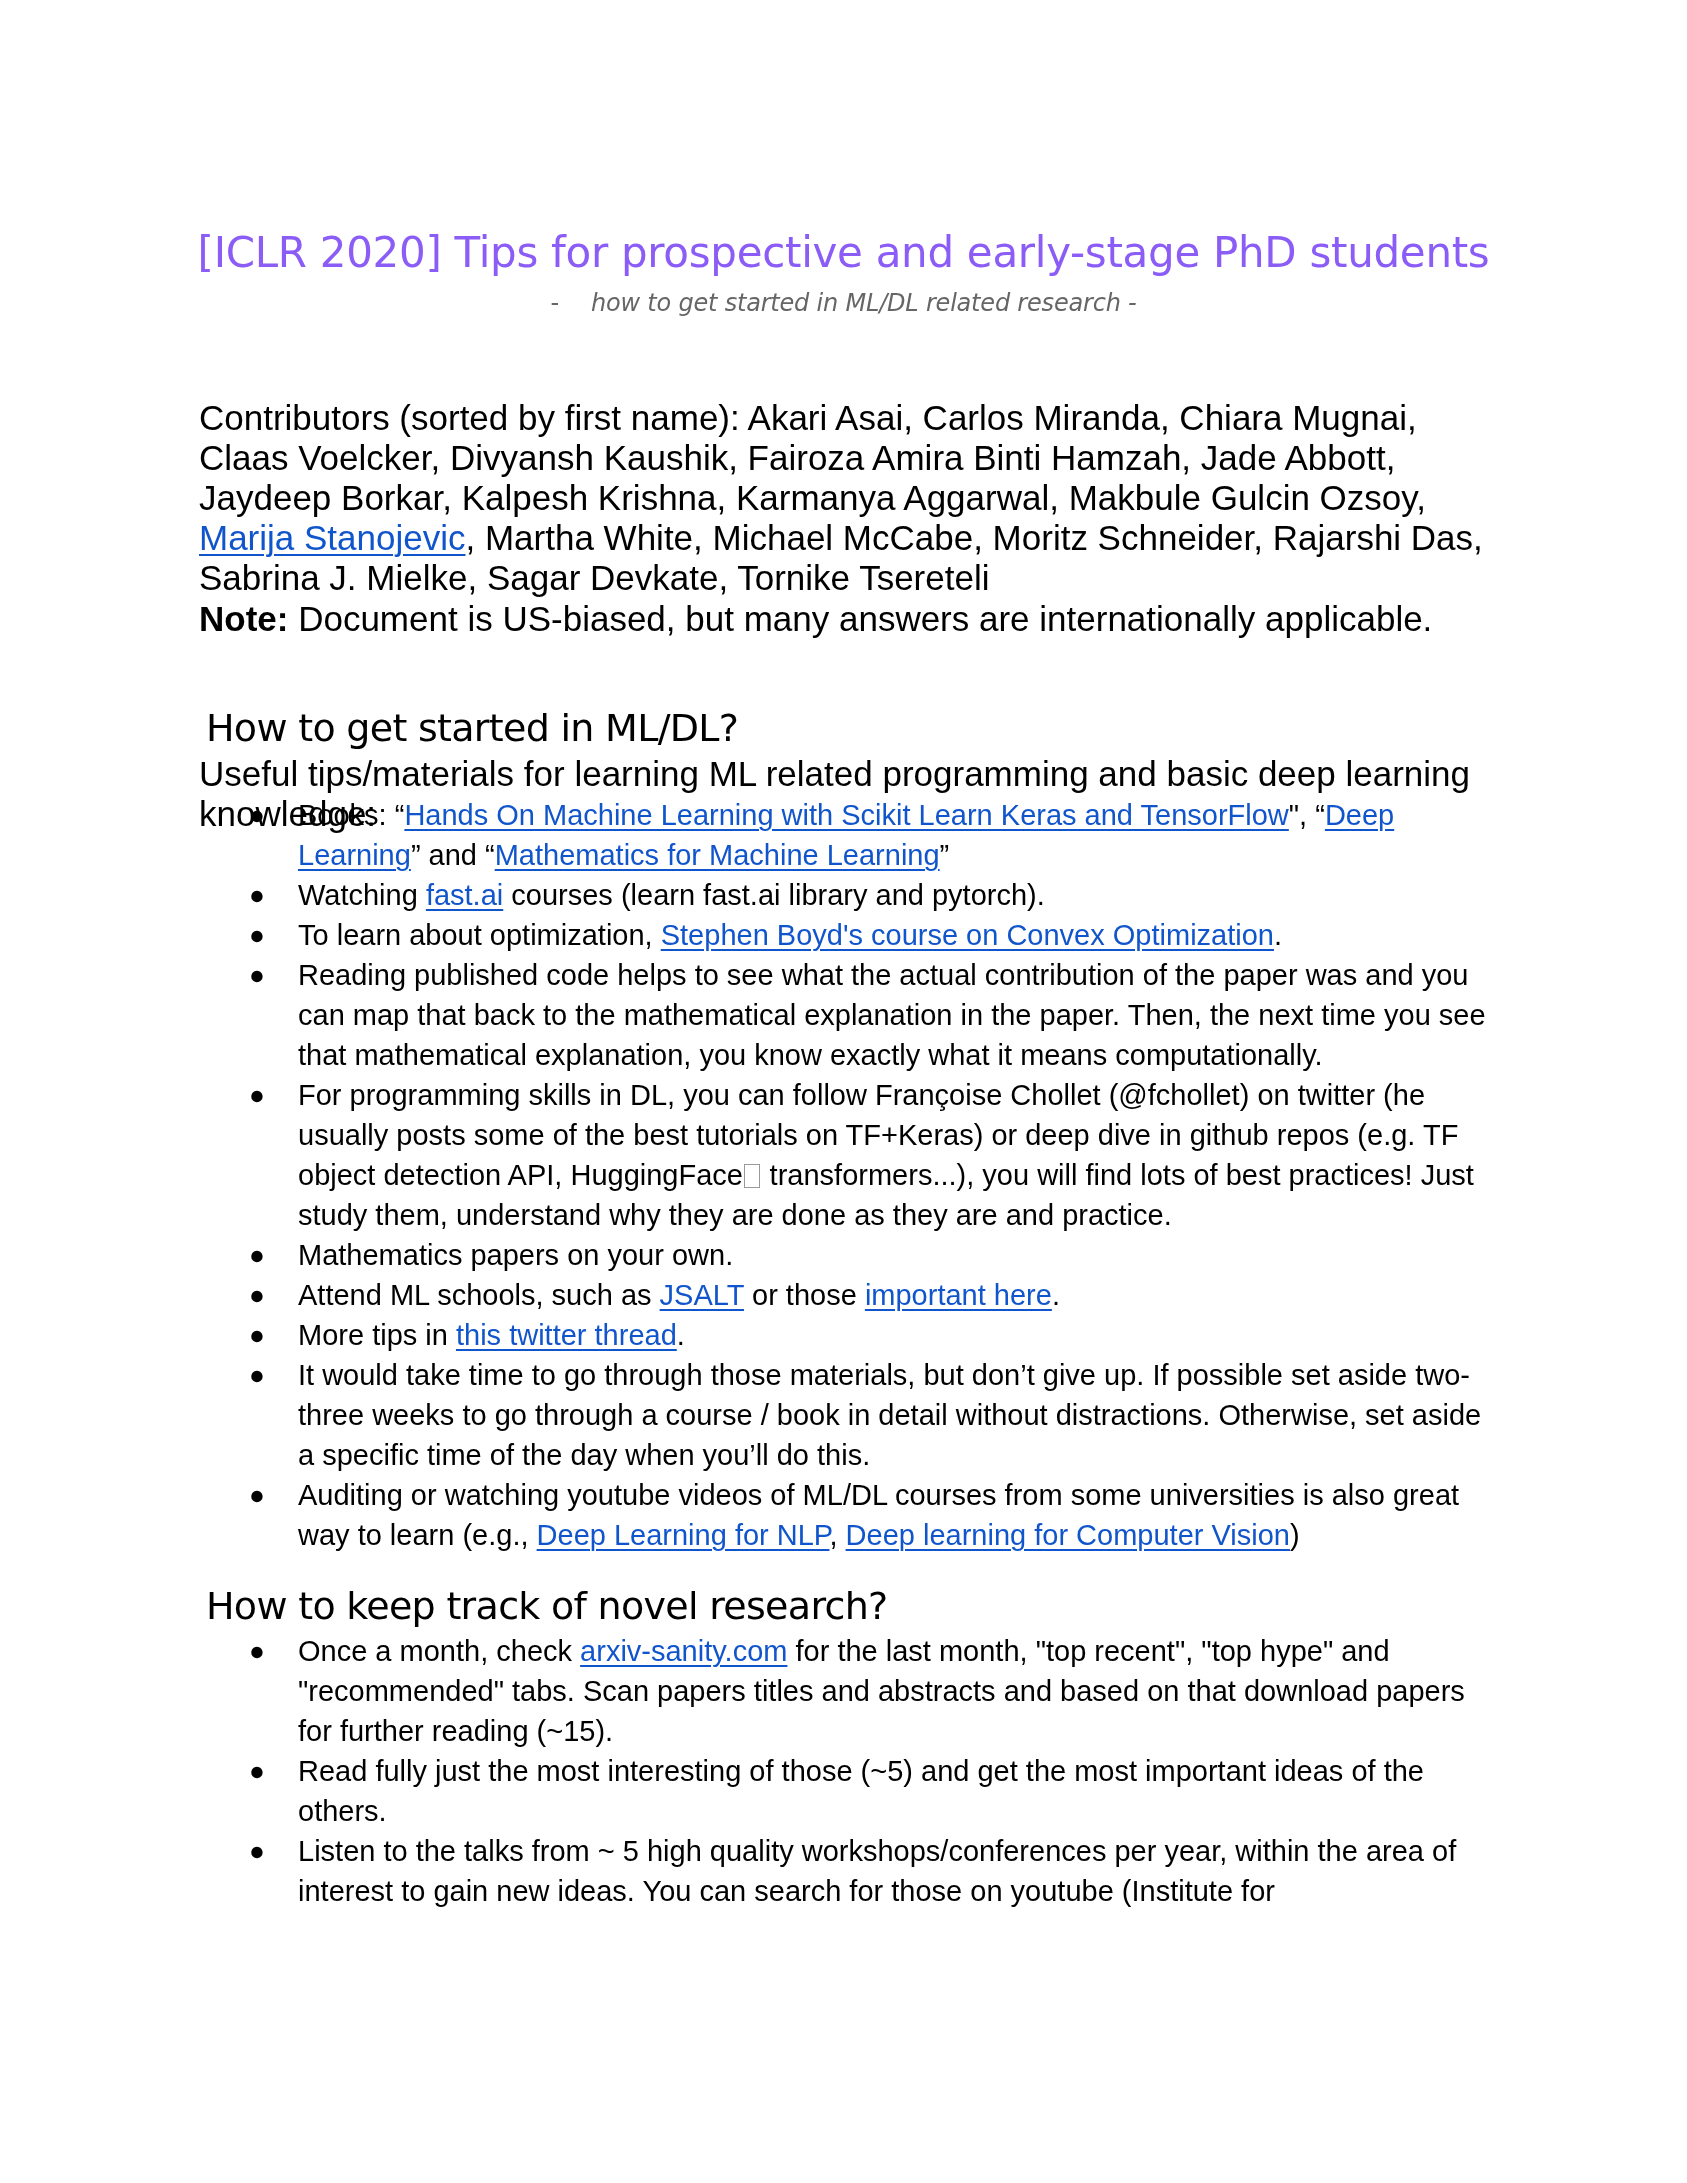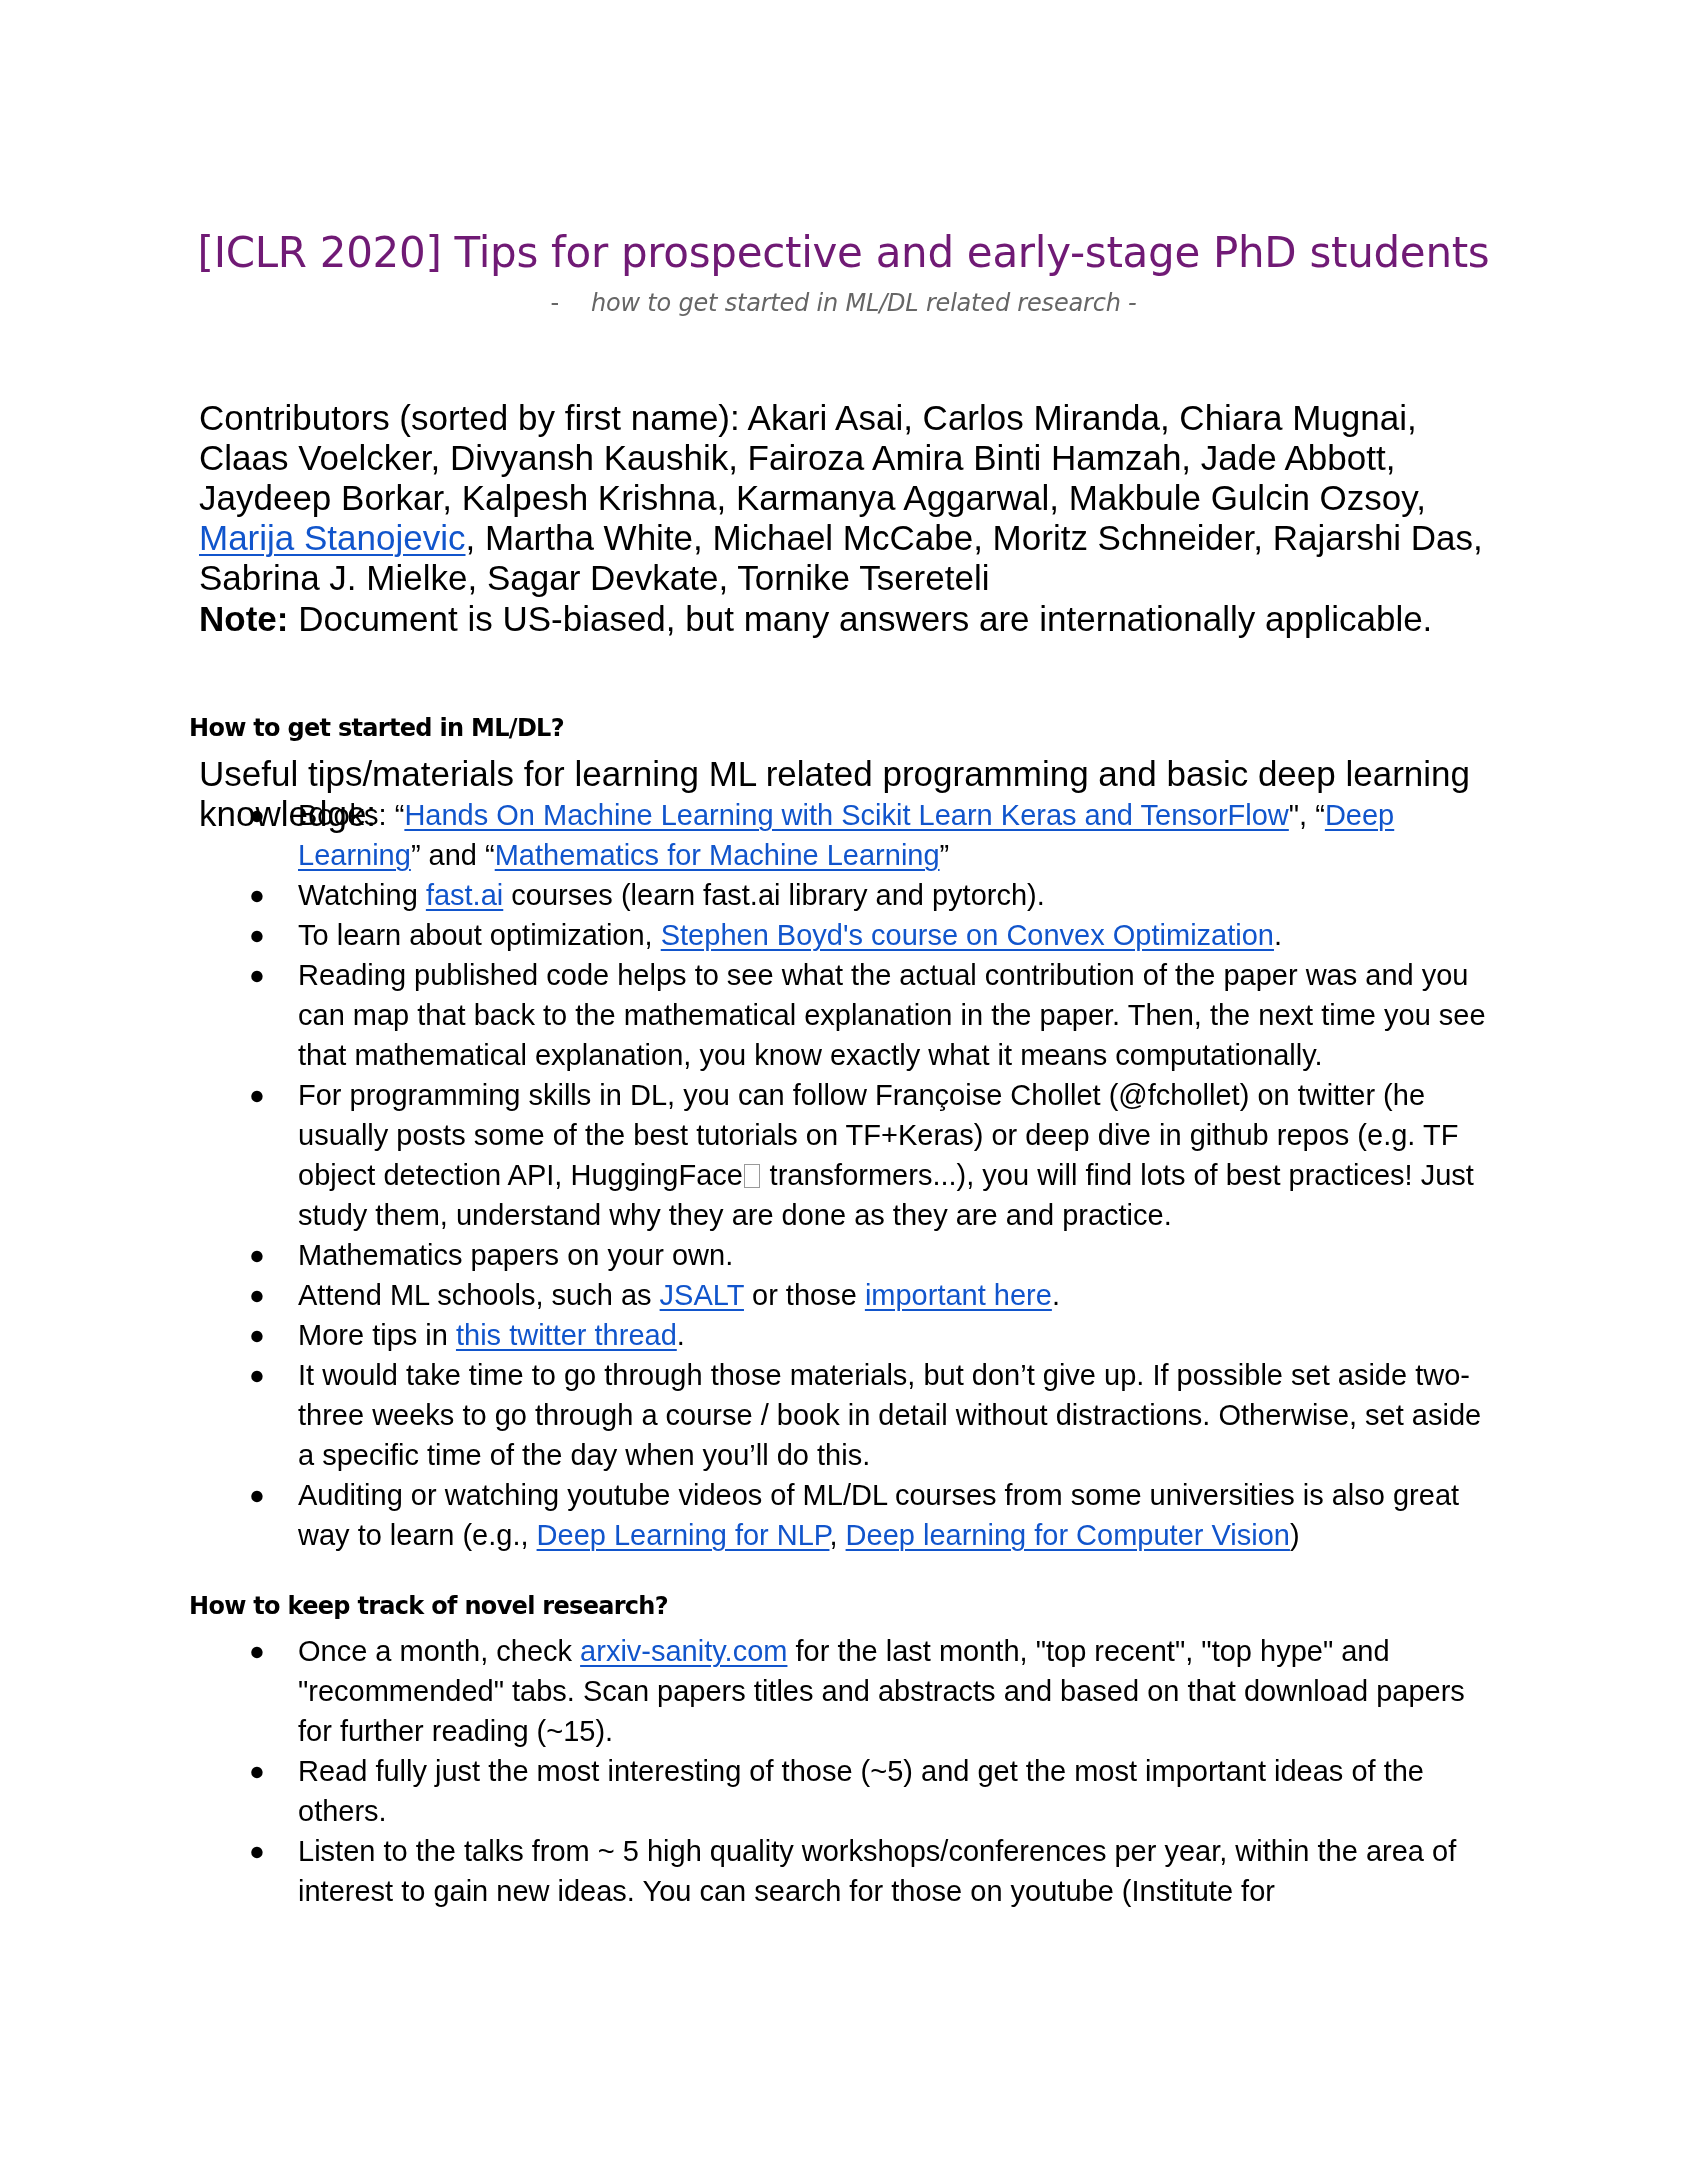--- a/index.html
+++ b/index.html
@@ -3,38 +3,38 @@
 <meta charset="utf-8">
 <style>
   html, body { margin:0; padding:0; }
   body {
     width:1687px; height:2183px; background:#ffffff; position:relative; overflow:hidden;
     font-family:"Liberation Sans", sans-serif; color:#000;
   }
   .page { position:absolute; left:0; top:0; width:1687px; height:2183px; }
   .title {
     position:absolute; left:0; width:1687px; top:224px; text-align:center;
-    font-family:"DejaVu Sans", sans-serif; font-size:42px; line-height:58px; color:#701a75;
+    font-family:"DejaVu Sans", sans-serif; font-size:42px; line-height:58px; color:#8b5cf6;
     letter-spacing:-0.3px;
   }
   .subtitle {
     position:absolute; left:0; width:1687px; top:279px; text-align:center;
     font-family:"DejaVu Sans", sans-serif; font-style:italic; font-size:24px; line-height:48px; color:#666666;
     letter-spacing:-0.2px;
   }
   .subtitle .dash-l { display:inline-block; margin-right:32px; font-style:normal; }
   .block {
     position:absolute; left:199px; width:1297px; font-size:35px; line-height:40px;
   }
   .contributors { top:398px; }
   .note { top:599px; }
   .note b { font-weight:bold; }
   h2 {
-    position:absolute; left:189px; margin:0; font-family:"DejaVu Sans", sans-serif; font-weight:bold;
-    font-size:24px; line-height:46px; letter-spacing:-0.7px;
+    position:absolute; left:206px; margin:0; font-family:"DejaVu Sans", sans-serif; font-weight:normal;
+    font-size:38px; line-height:46px; letter-spacing:-0.7px;
   }
   .h2-1 { top:705px; }
   .h2-2 { top:1583px; }
   .intro { top:754px; }
   ul.bullets {
     position:absolute; left:199px; width:1297px; margin:0; padding:0; list-style:none;
     font-size:29px; line-height:40px;
   }
   ul.bullets li { position:relative; padding-left:99px; }
   ul.bullets li .bullet {

